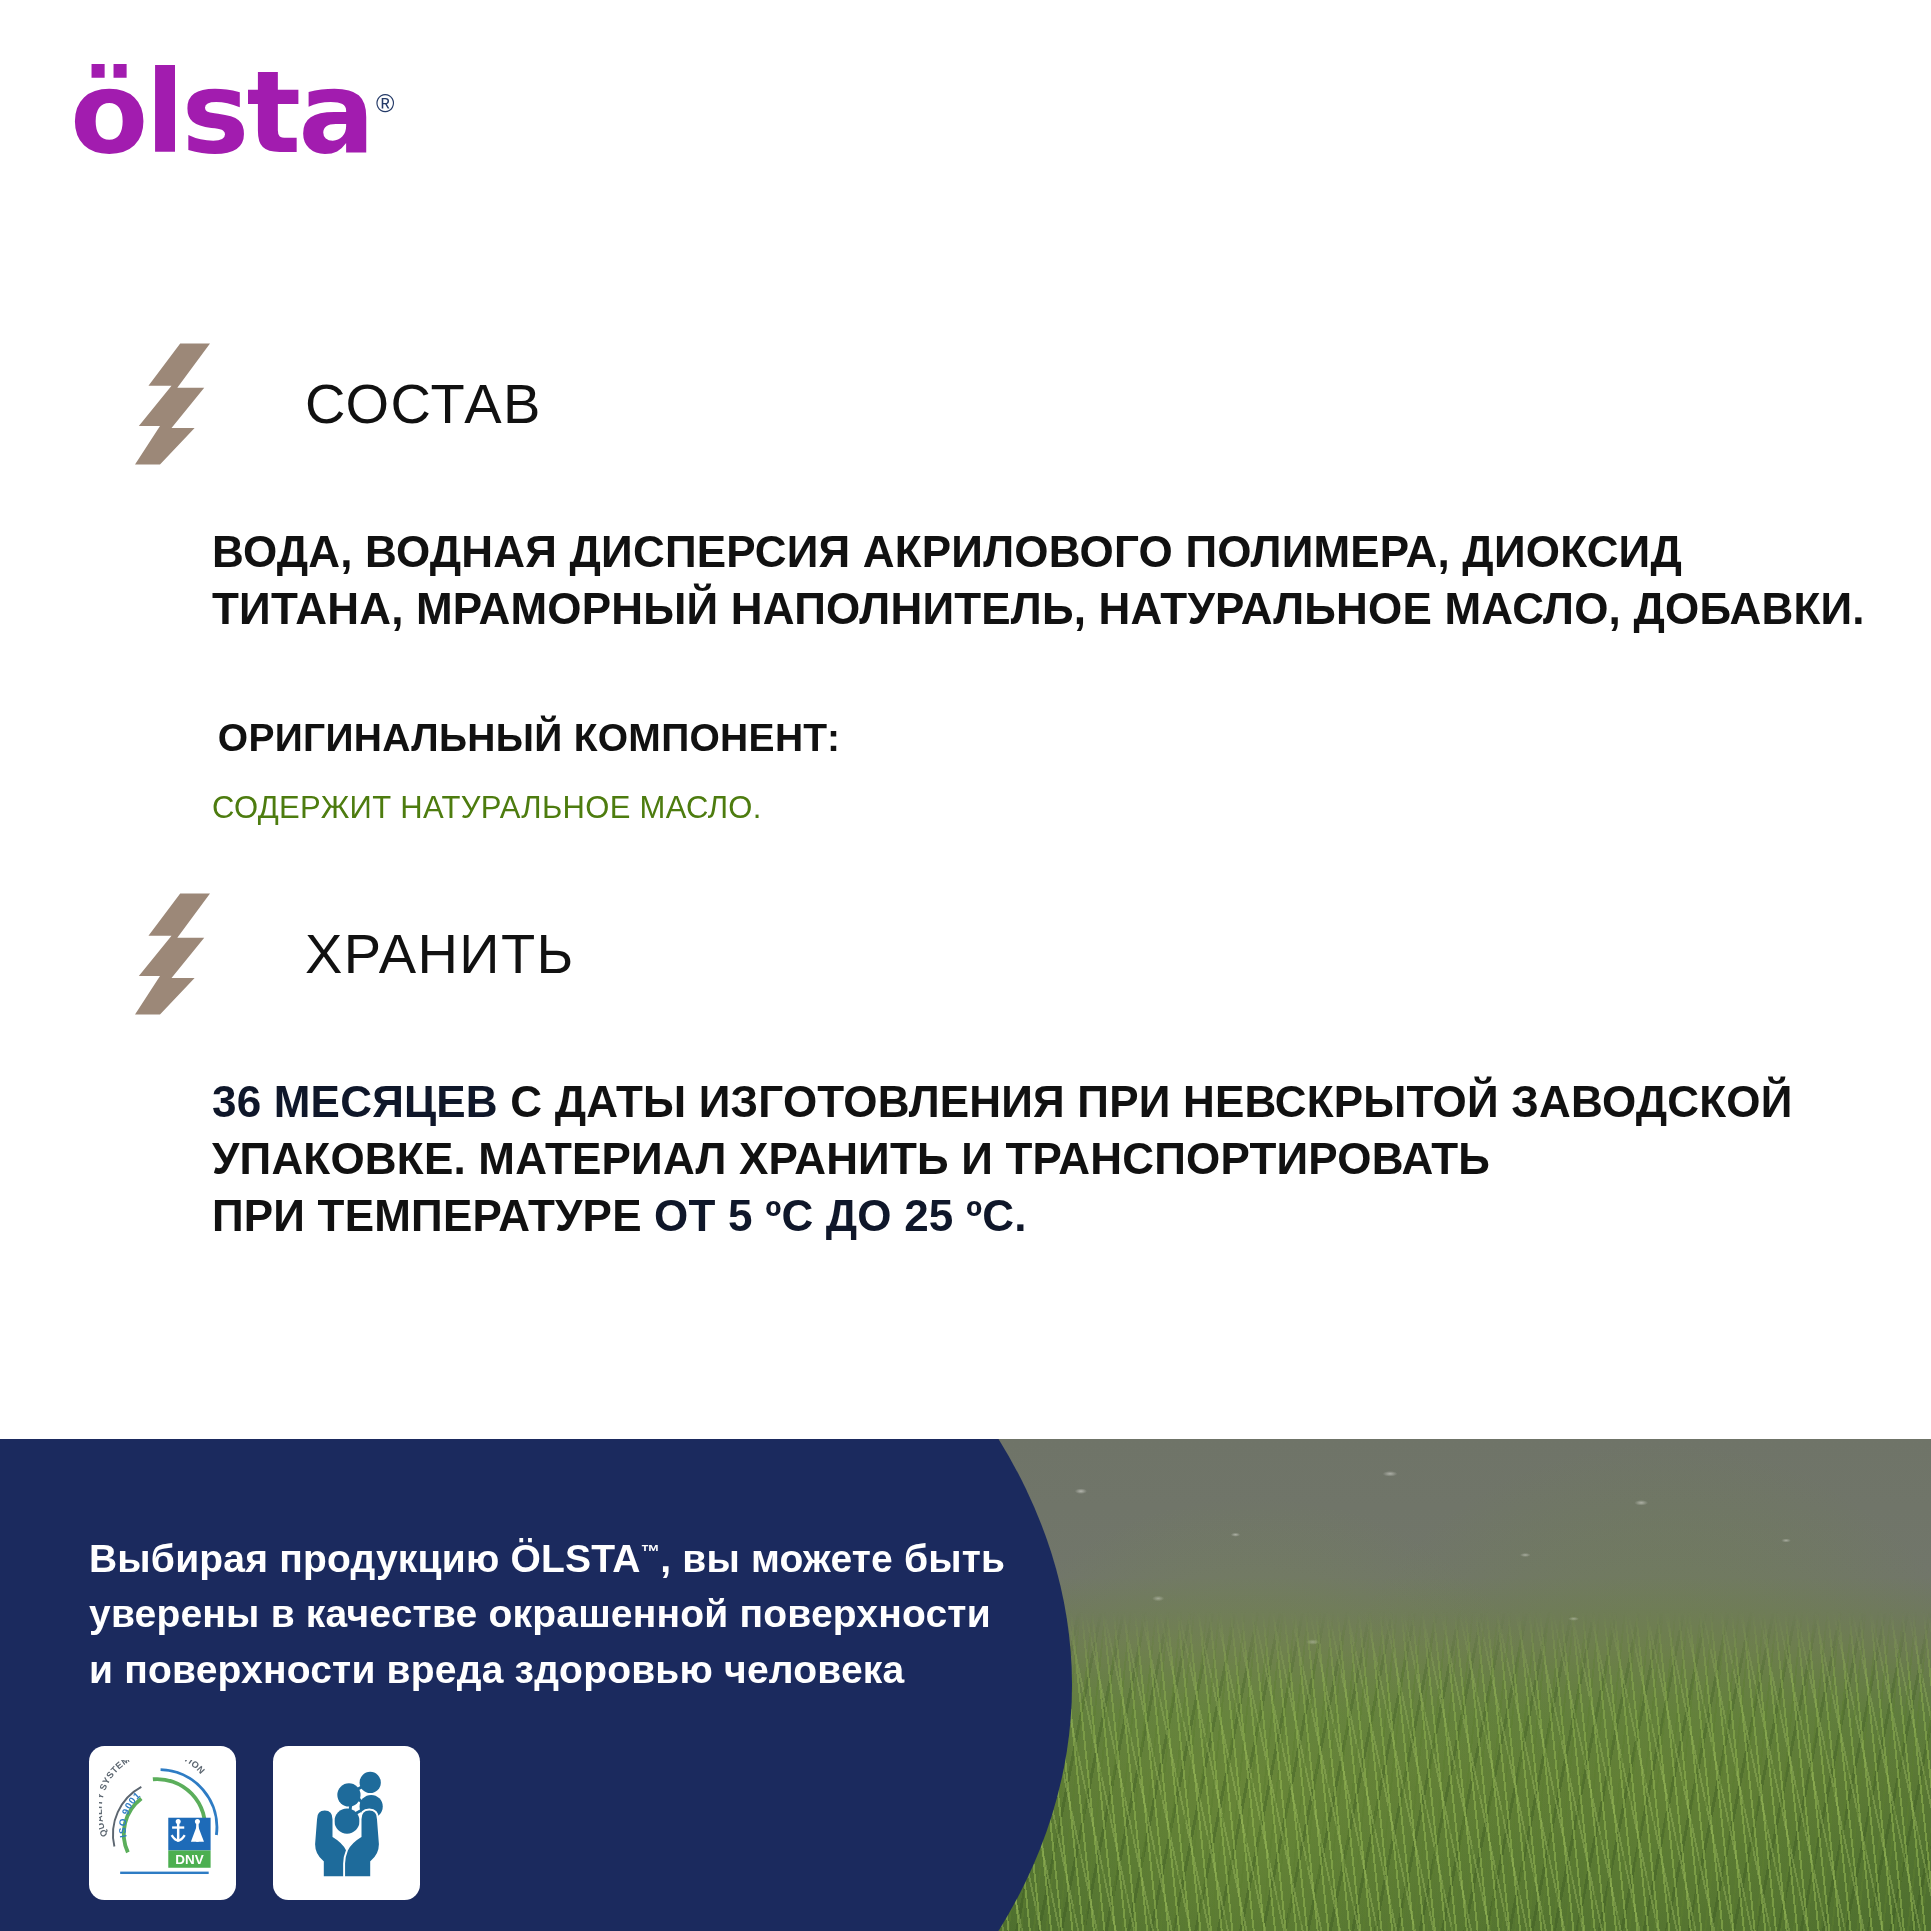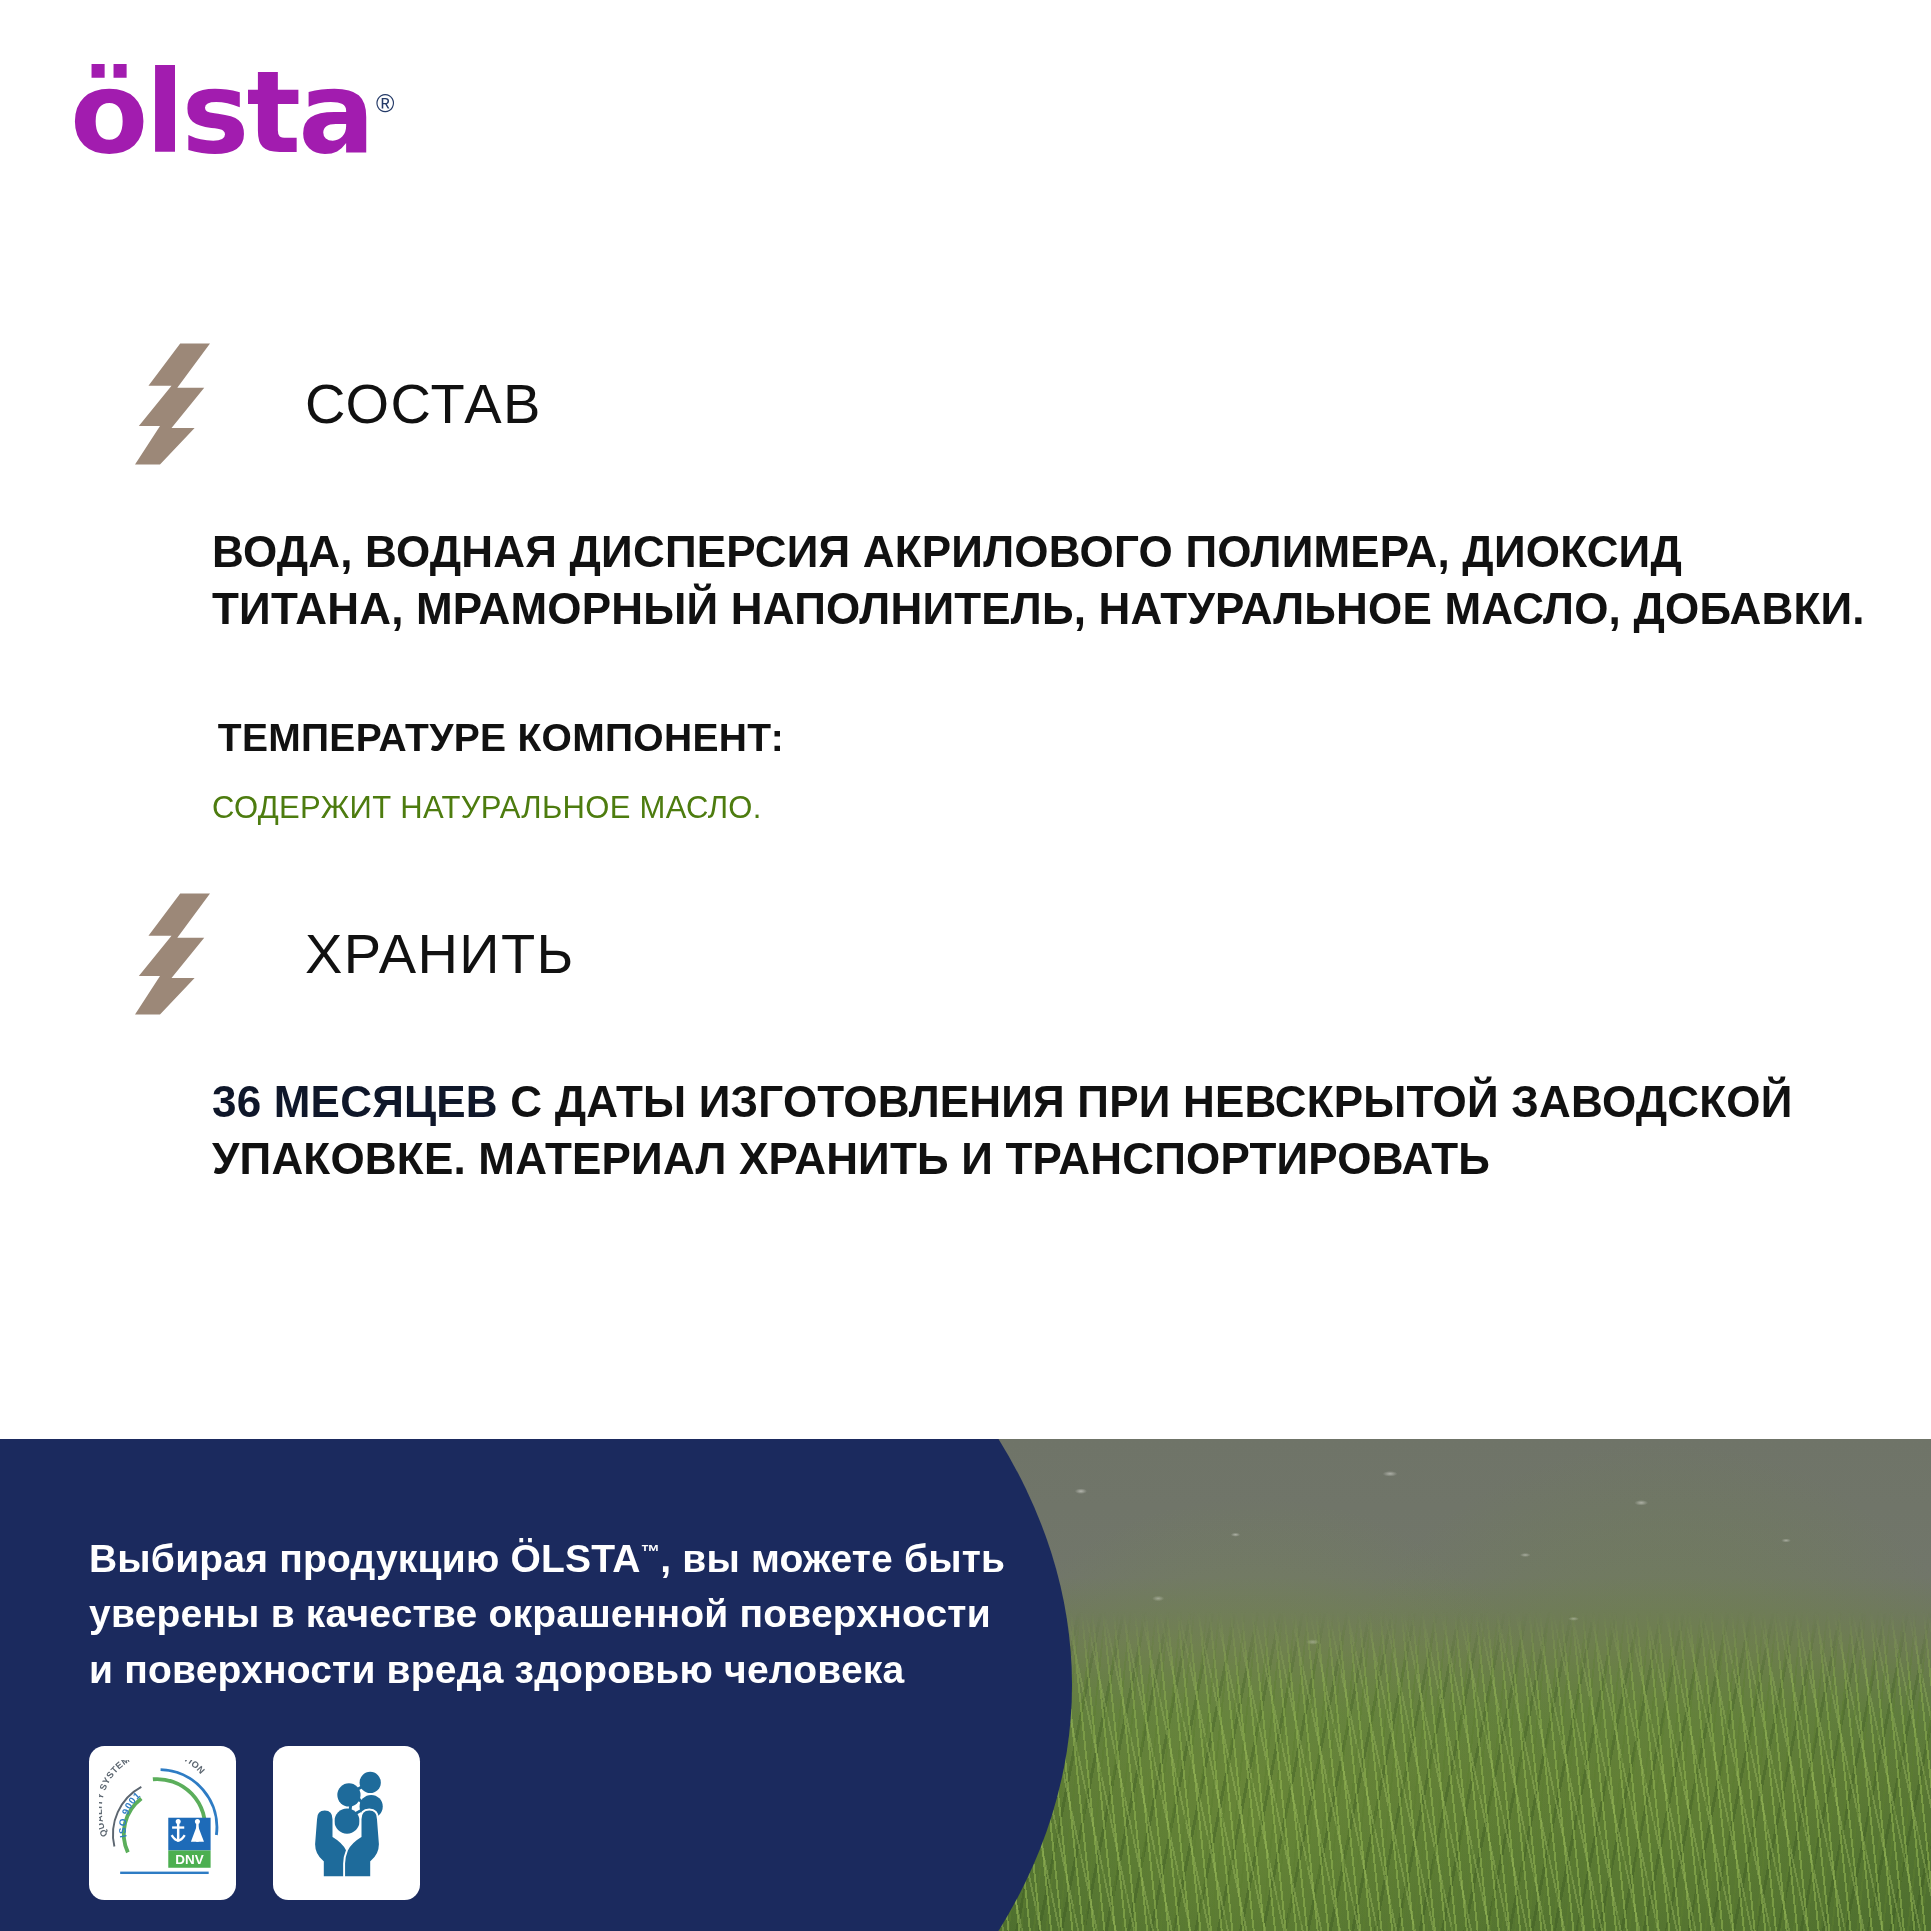--- a/index.html
+++ b/index.html
@@ -146,36 +146,37 @@
     <div class="sec-head">
       <svg class="bolt-icon" viewBox="0 0 78 126">
         <path d="M47 0 H78 L44 46 H72 L38 88 H62 L26 126 H0 L26 86 H4 L38 44 H14 Z" fill="#9C8878"></path>
       </svg>
       <div class="sec-title">СОСТАВ</div>
     </div>
     <div class="sec-body">
       <div class="body-line">ВОДА, ВОДНАЯ ДИСПЕРСИЯ АКРИЛОВОГО ПОЛИМЕРА, ДИОКСИД</div>
       <div class="body-line">ТИТАНА, МРАМОРНЫЙ НАПОЛНИТЕЛЬ, НАТУРАЛЬНОЕ МАСЛО, ДОБАВКИ.</div>
       <div class="sub-block">
-        <div class="sub-title">ТЕМПЕРАТУРЕ КОМПОНЕНТ:</div>
+        <div class="sub-title">ОРИГИНАЛЬНЫЙ КОМПОНЕНТ:</div>
         <div class="sub-text">СОДЕРЖИТ НАТУРАЛЬНОЕ МАСЛО.</div>
       </div>
     </div>
   </div>
 
   <div class="section sec-storage">
     <div class="sec-head">
       <svg class="bolt-icon" viewBox="0 0 78 126">
         <path d="M47 0 H78 L44 46 H72 L38 88 H62 L26 126 H0 L26 86 H4 L38 44 H14 Z" fill="#9C8878"></path>
       </svg>
       <div class="sec-title">ХРАНИТЬ</div>
     </div>
     <div class="sec-body">
       <div class="body-line"><span class="accent">36 МЕСЯЦЕВ</span><span> С ДАТЫ ИЗГОТОВЛЕНИЯ ПРИ НЕВСКРЫТОЙ ЗАВОДСКОЙ</span></div>
       <div class="body-line">УПАКОВКЕ. МАТЕРИАЛ ХРАНИТЬ И ТРАНСПОРТИРОВАТЬ</div>
+      <div class="body-line"><span>ПРИ ТЕМПЕРАТУРЕ </span><span class="accent">ОТ 5 ºC ДО 25 ºC.</span></div>
     </div>
   </div>
 
   <div class="footer">
 
     <div class="footer-photo">
       <div class="wall-speckle"></div>
       <div class="grass"></div>
     </div>
 

